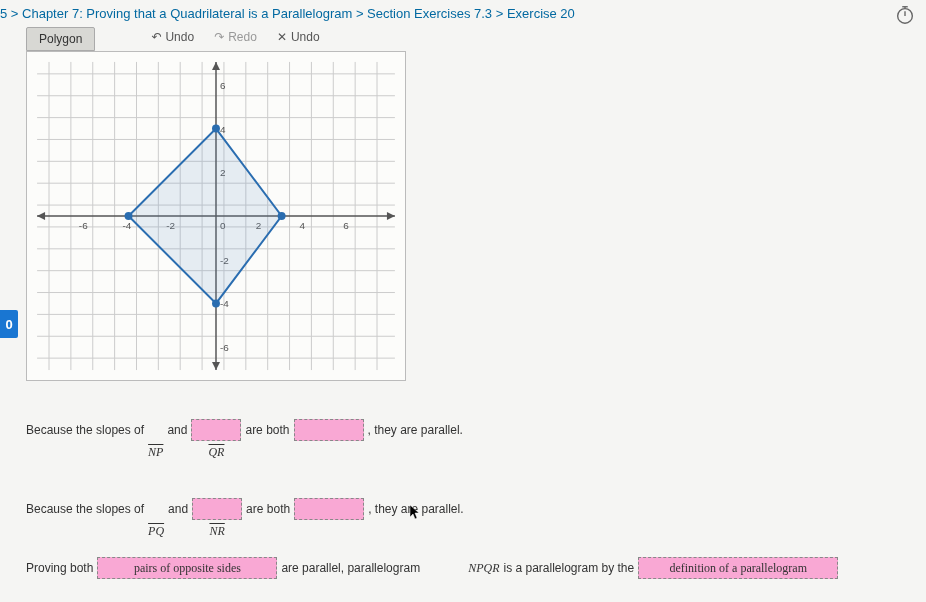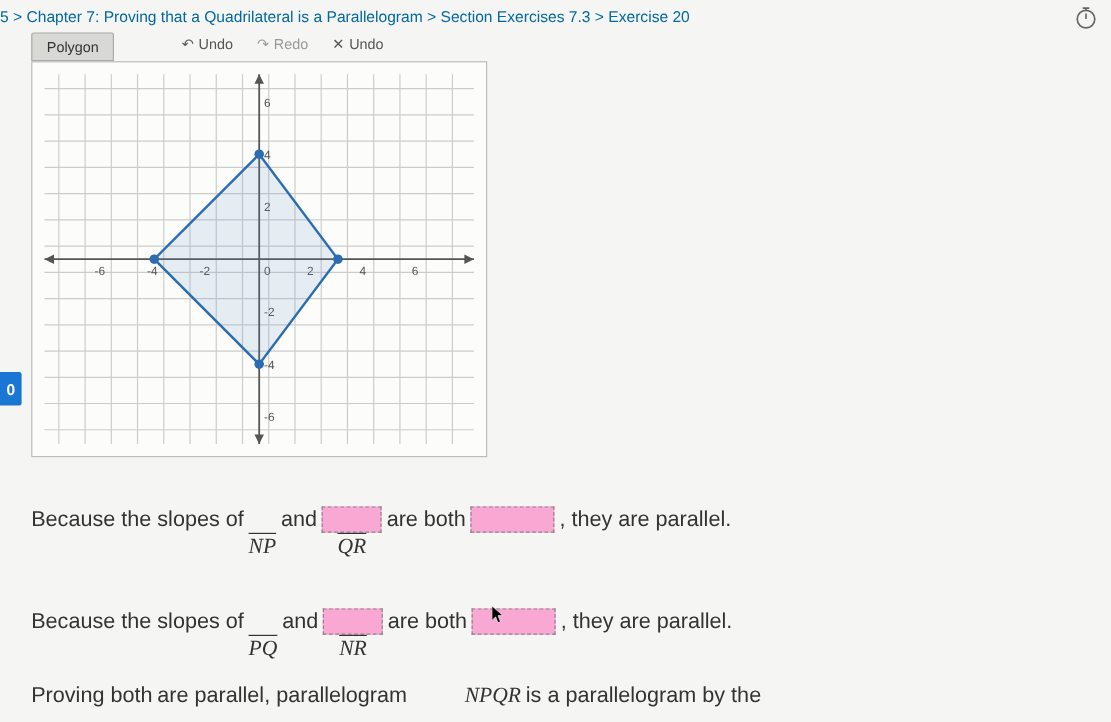--- a/index.html
+++ b/index.html
@@ -87,21 +87,21 @@
     }
     .prompt {
       margin-bottom: 18px;
     }
     .line {
       display: flex;
       align-items: center;
       flex-wrap: wrap;
       gap: 4px;
       margin-bottom: 18px;
-      font-size: 18px;
+      font-size: 12px;
     }
     .overline {
       text-decoration: overline;
       font-style: italic;
       font-family: "Times New Roman", serif;
       margin-top: 46px;
     }
     .ital { font-style: italic; font-family: "Times New Roman", serif; margin-left: 44px; }
     .drop-box {
       border: 1px dashed #888;
@@ -250,21 +250,27 @@
     <span class="drop-box">
         <span class="overline">NR</span>
       </span>
     <span> are both </span>
     <span class="drop-box empty"></span>
     <span>, they are parallel.</span>
   </div>
 
   <div class="line">
     <span>Proving both </span>
+    <span class="drop-box wide">
+        <span style="font-style:normal;font-family:inherit">pairs of opposite sides</span>
+      </span>
     <span> are parallel, parallelogram </span>
     <span class="ital">NPQR</span>
     <span> is a parallelogram by the </span>
+    <span class="drop-box xwide">
+        <span style="font-style:normal;font-family:inherit">definition of a parallelogram</span>
+      </span>
   </div>
 </div>
 
 <svg class="cursor-img" viewBox="0 0 12 16">
   <polygon points="0,0 0,12 3,9 5,14 7,13 5,8 9,8" fill="#000" stroke="#fff" stroke-width="0.5"></polygon>
 </svg>
 
 </body></html>

